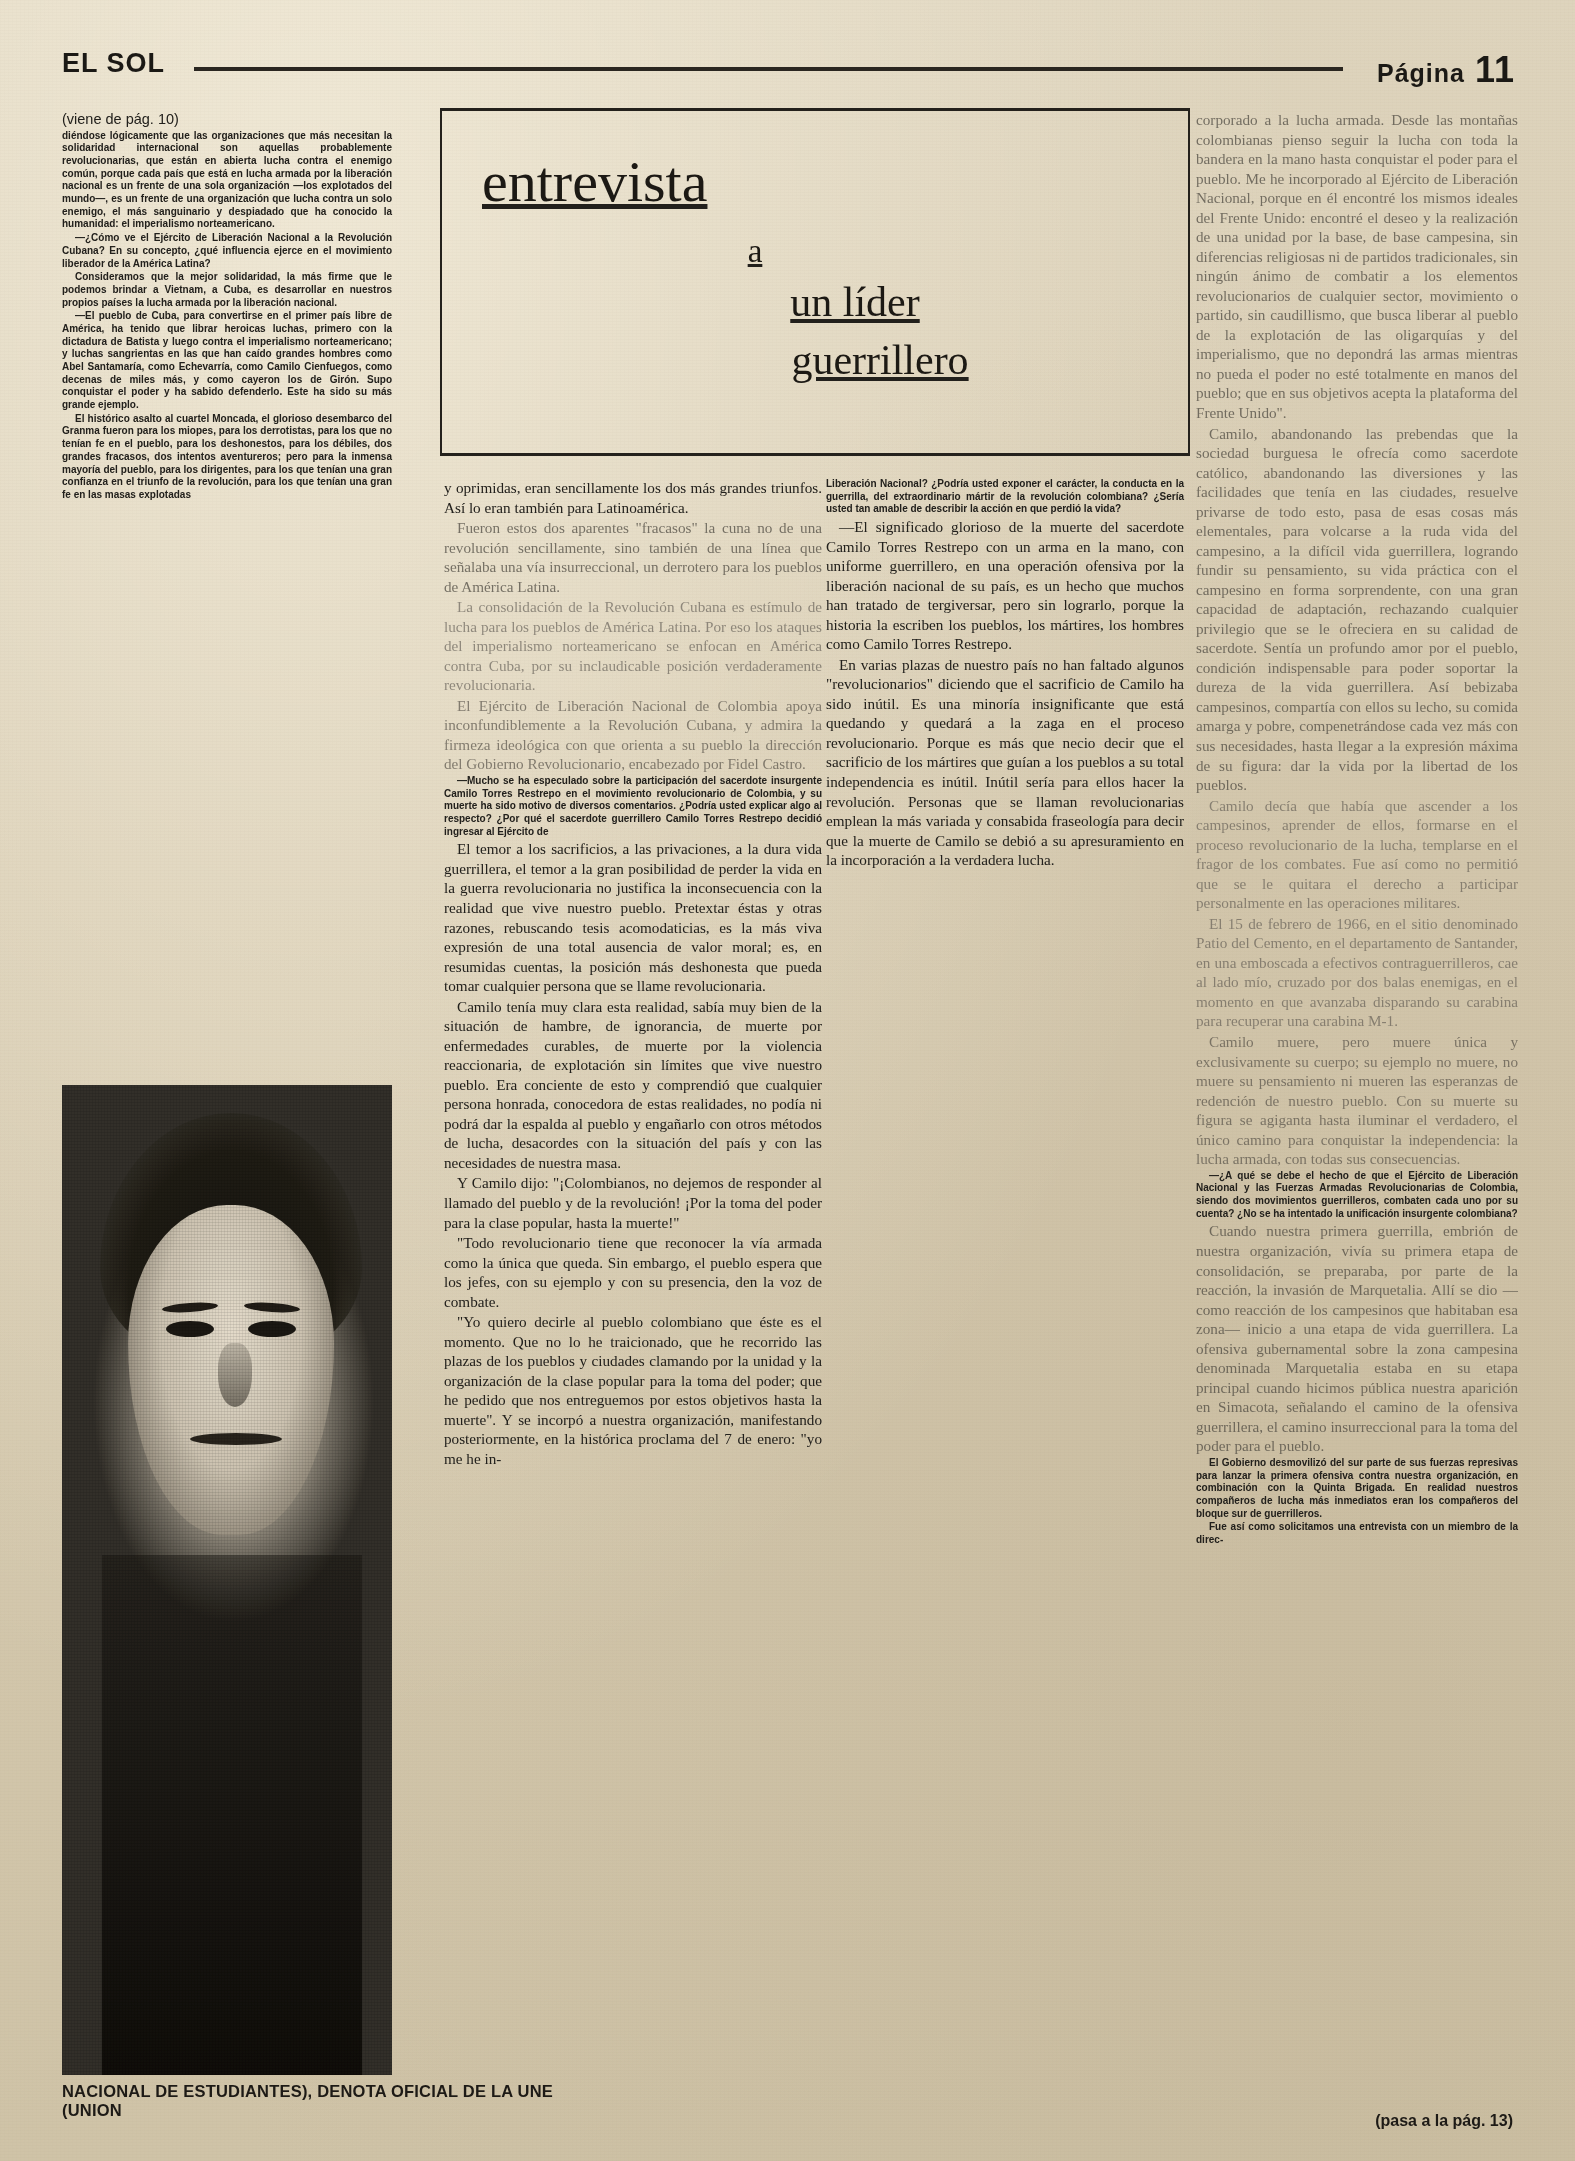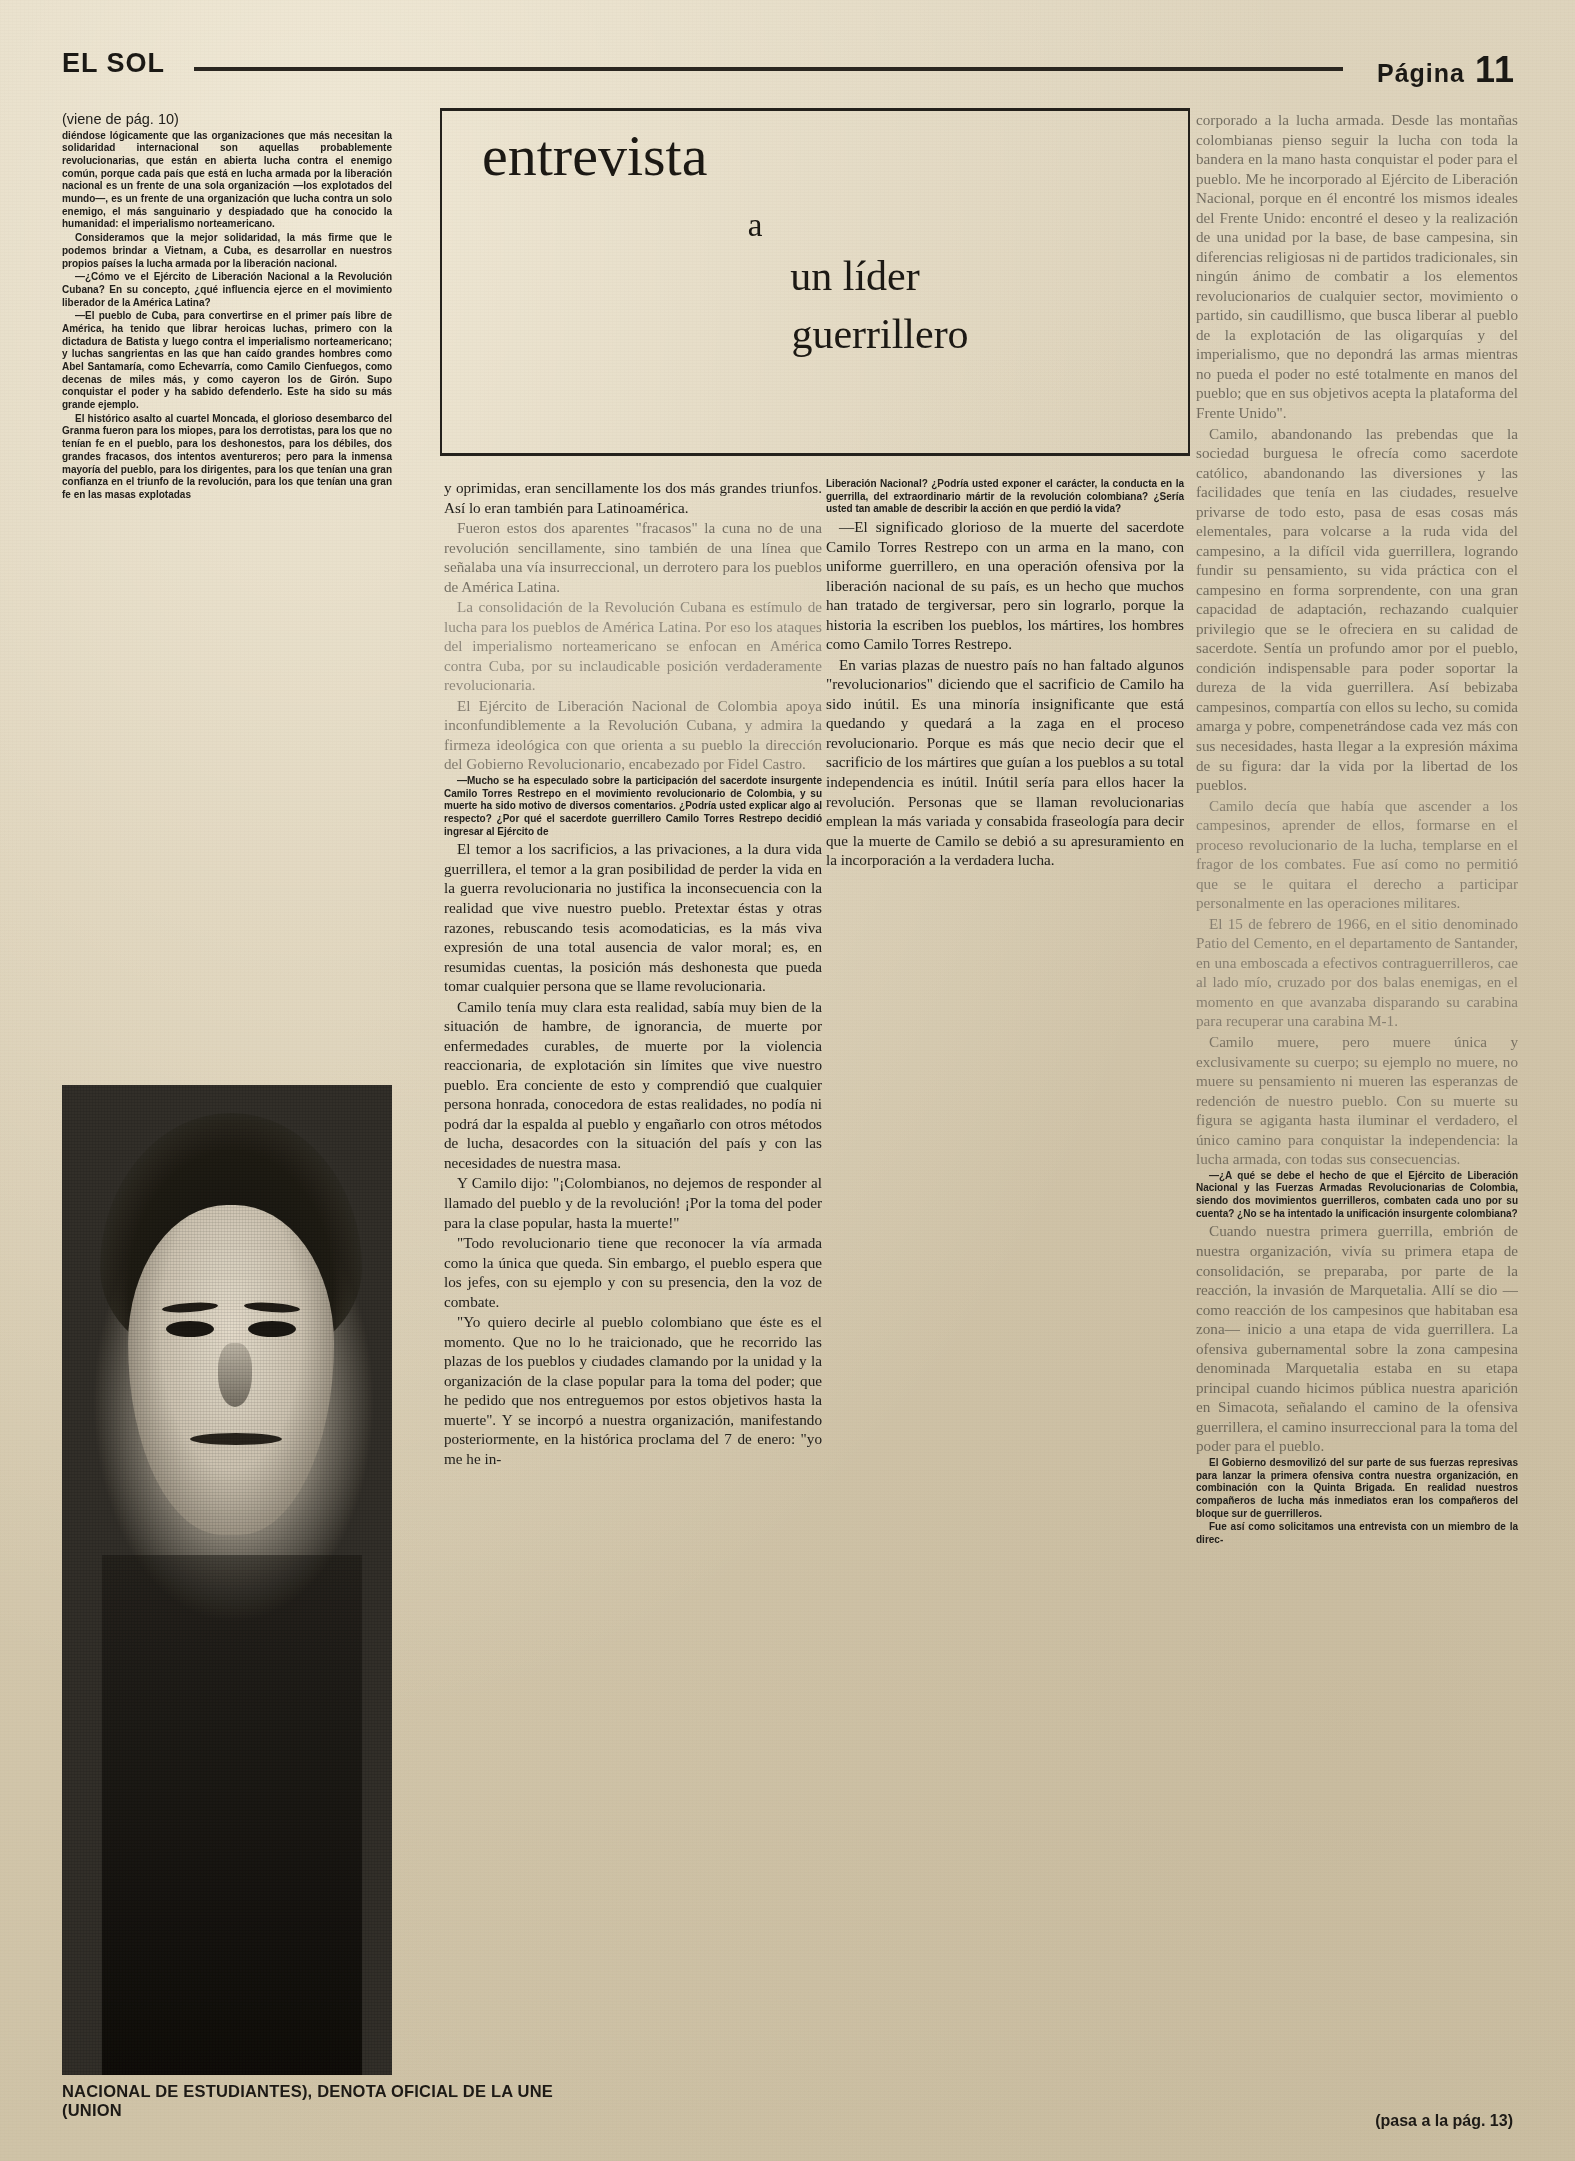--- a/index.html
+++ b/index.html
@@ -105,21 +105,22 @@
     width: 746px;
     height: 342px;
     border-top: 3px solid #24211c;
     border-bottom: 3px solid #24211c;
     border-left: 2px solid #24211c;
     border-right: 2px solid #24211c;
   }
   .headline-box .inner {
     position: absolute;
     inset: 0;
-    padding: 16px 40px 10px 40px;
+    padding: 42px 40px 10px 40px;
+    text-decoration: underline;
   }
   .hl-entrevista {
     font-family: "Liberation Serif", serif;
     font-size: 58px;
     line-height: 1;
     color: #1c1914;
     letter-spacing: 0px;
   }
   .hl-a {
     font-size: 33px;
@@ -252,22 +253,22 @@
       <div class="hl-entrevista">entrevista</div>
       <div class="hl-a">a</div>
       <div class="hl-lider">un líder</div>
       <div class="hl-guerrillero">guerrillero</div>
     </div>
   </div>
 
   <div class="col" id="col1">
     <p class="nb lead-note">(viene de pág. 10)</p>
     <p class="nb bold-sans">diéndose lógicamente que las organizaciones que más necesitan la solidaridad internacional son aquellas probablemente revolucionarias, que están en abierta lucha contra el enemigo común, porque cada país que está en lucha armada por la liberación nacional es un frente de una sola organización —los explotados del mundo—, es un frente de una organización que lucha contra un solo enemigo, el más sanguinario y despiadado que ha conocido la humanidad: el imperialismo norteamericano.</p>
+    <p class="bold-sans">—¿Cómo ve el Ejército de Liberación Nacional a la Revolución Cubana? En su concepto, ¿qué influencia ejerce en el movimiento liberador de la América Latina?</p>
     <p class="bold-sans">Consideramos que la mejor solidaridad, la más firme que le podemos brindar a Vietnam, a Cuba, es desarrollar en nuestros propios países la lucha armada por la liberación nacional.</p>
-    <p class="bold-sans">—¿Cómo ve el Ejército de Liberación Nacional a la Revolución Cubana? En su concepto, ¿qué influencia ejerce en el movimiento liberador de la América Latina?</p>
     <p class="bold-sans">—El pueblo de Cuba, para convertirse en el primer país libre de América, ha tenido que librar heroicas luchas, primero con la dictadura de Batista y luego contra el imperialismo norteamericano; y luchas sangrientas en las que han caído grandes hombres como Abel Santamaría, como Echevarría, como Camilo Cienfuegos, como decenas de miles más, y como cayeron los de Girón. Supo conquistar el poder y ha sabido defenderlo. Este ha sido su más grande ejemplo.</p>
     <p class="bold-sans">El histórico asalto al cuartel Moncada, el glorioso desembarco del Granma fueron para los miopes, para los derrotistas, para los que no tenían fe en el pueblo, para los deshonestos, para los débiles, dos grandes fracasos, dos intentos aventureros; pero para la inmensa mayoría del pueblo, para los dirigentes, para los que tenían una gran confianza en el triunfo de la revolución, para los que tenían una gran fe en las masas explotadas</p>
   </div>
 
   <div class="col" id="col2">
     <p class="nb">y oprimidas, eran sencillamente los dos más grandes triunfos. Así lo eran también para Latinoamérica.</p>
     <p class="faded">Fueron estos dos aparentes "fracasos" la cuna no de una revolución sencillamente, sino también de una línea que señalaba una vía insurreccional, un derrotero para los pueblos de América Latina.</p>
     <p class="faded2">La consolidación de la Revolución Cubana es estímulo de lucha para los pueblos de América Latina. Por eso los ataques del imperialismo norteamericano se enfocan en América contra Cuba, por su inclaudicable posición verdaderamente revolucionaria.</p>
     <p class="faded3">El Ejército de Liberación Nacional de Colombia apoya inconfundiblemente a la Revolución Cubana, y admira la firmeza ideológica con que orienta a su pueblo la dirección del Gobierno Revolucionario, encabezado por Fidel Castro.</p>
     <p class="bold-sans">—Mucho se ha especulado sobre la participación del sacerdote insurgente Camilo Torres Restrepo en el movimiento revolucionario de Colombia, y su muerte ha sido motivo de diversos comentarios. ¿Podría usted explicar algo al respecto? ¿Por qué el sacerdote guerrillero Camilo Torres Restrepo decidió ingresar al Ejército de</p>

